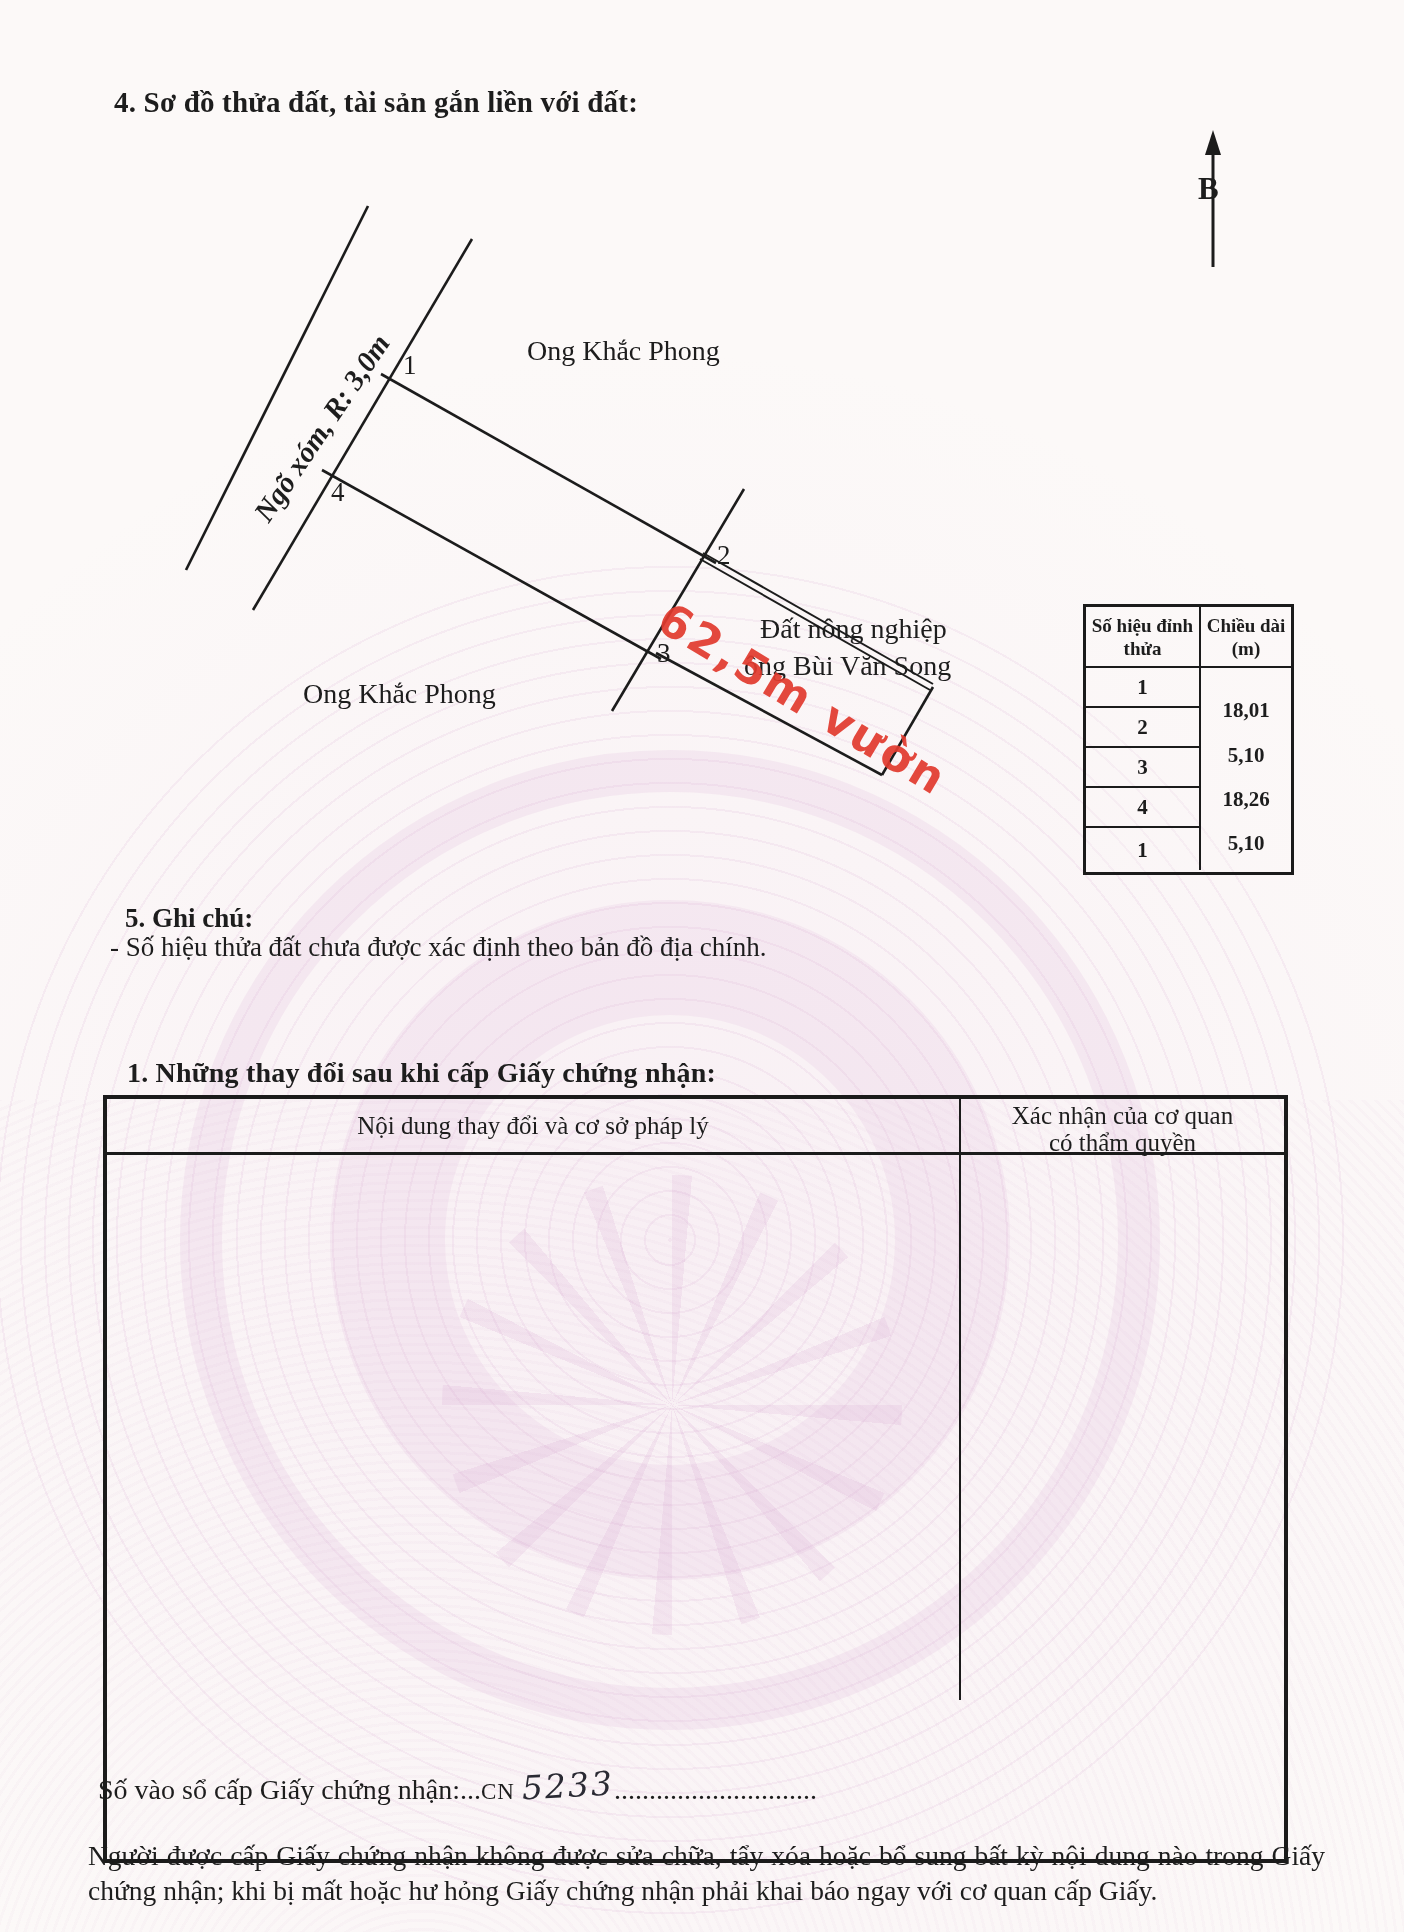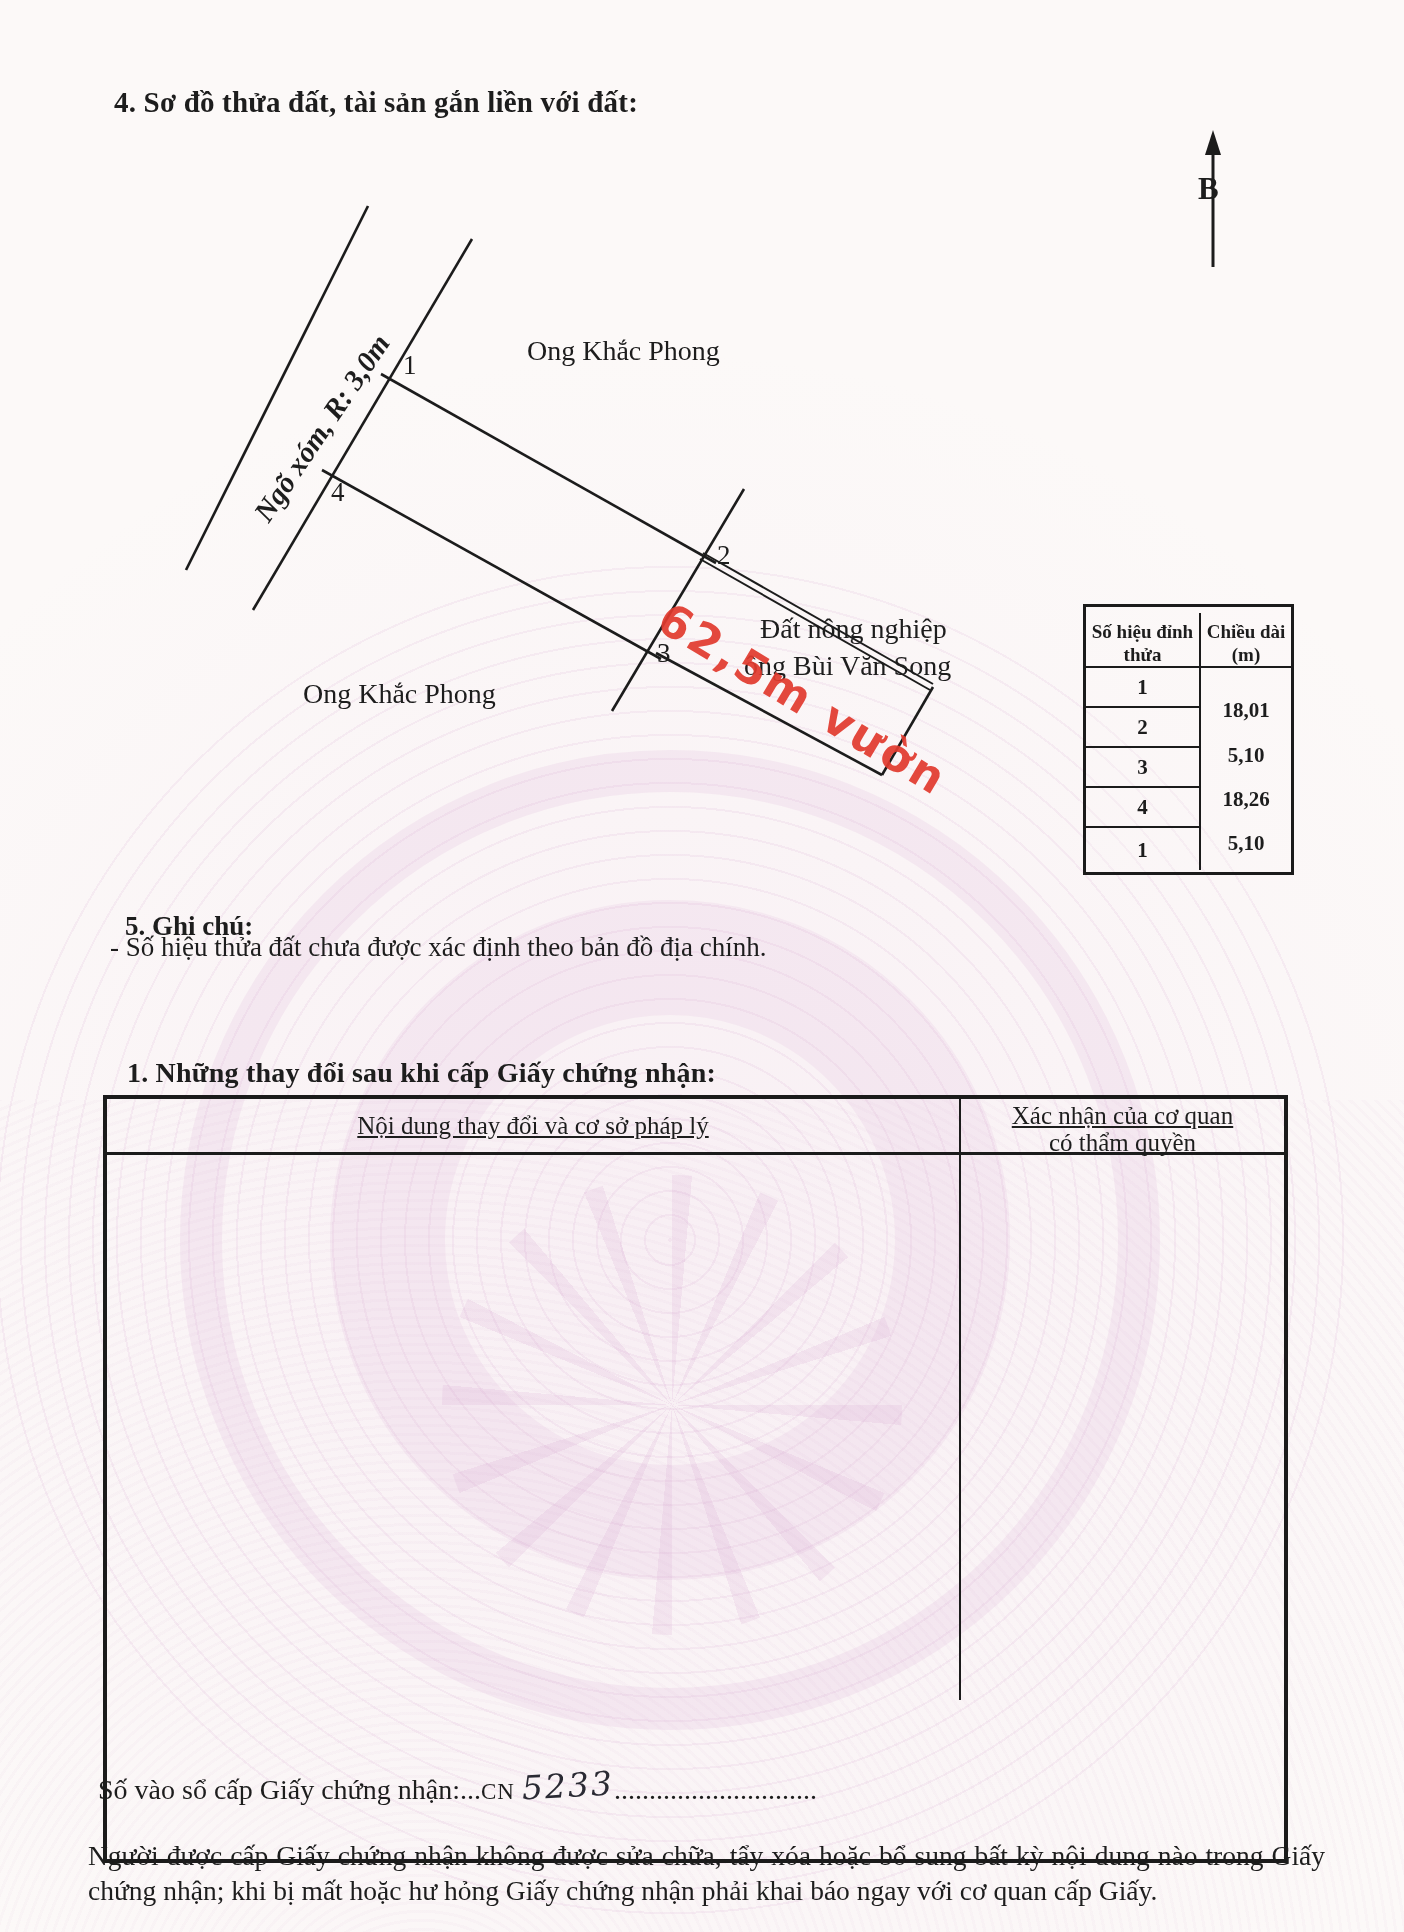--- a/index.html
+++ b/index.html
@@ -53,33 +53,33 @@
     font-size:45px; color:#e23a2e; letter-spacing:3px;
     transform:rotate(31deg); transform-origin:left top; opacity:.92;
   }
   svg.diagram { position:absolute; left:0; top:0; }
   
   .vtable {
     position:absolute; left:1083px; top:604px; width:211px; height:271px;
     border:3px solid #1b1b1b; background:rgba(252,249,248,0.25);
     font-size:19px; font-weight:bold; text-align:center;
   }
-  .vtable .hdr { display:flex; height:61px; border-bottom:2px solid #1b1b1b;align-items:flex-end; }
+  .vtable .hdr { display:flex; height:61px; border-bottom:2px solid #1b1b1b; }
   .vtable .hdr .c1 { width:115px; border-right:2px solid #1b1b1b; padding-top:7px; line-height:23px; }
   .vtable .hdr .c2 { flex:1; padding-top:7px; line-height:23px; }
   .vtable .bodyrow { display:flex; height:202px; }
   .vtable .colv { width:115px; border-right:2px solid #1b1b1b; }
   .vtable .colv .cell { height:40px; border-bottom:2px solid #1b1b1b; font-size:21px; line-height:38px; }
   .vtable .colv .cell:last-child { border-bottom:none; height:44px; line-height:44px; }
   .vtable .coll { flex:1; position:relative; font-size:21px; }
   .vtable .coll span { position:absolute; left:0; width:100%; }
   
   .ctable {
     position:absolute; left:103px; top:1095px; width:1185px; height:768px;
-    border:4px solid #1b1b1b; font-size:25px;text-decoration:underline;
+    border:4px solid #1b1b1b; font-size:25px;
   }
   .ctable .hrow { display:flex; height:56px; border-bottom:3px solid #1b1b1b; }
   .ctable .hcell1 { width:854px; border-right:2px solid #1b1b1b; display:flex; align-items:center; justify-content:center; }
   .ctable .hcell2 { flex:1; text-align:center; line-height:27px; padding-top:3px; }
   .ctable .brow { display:flex; height:545px; }
   .ctable .bcell1 { width:854px; border-right:2px solid #1b1b1b; }
   .ctable .bcell2 { flex:1; }
   
   .reg-line { position:absolute; left:98px; top:1768px; font-size:28px; white-space:nowrap; }
   .reg-cn { font-size:23px; letter-spacing:1px; }
@@ -163,21 +163,21 @@
       </div>
       <div class="coll">
         <span style="top:30px;">18,01</span>
         <span style="top:75px;">5,10</span>
         <span style="top:119px;">18,26</span>
         <span style="top:163px;">5,10</span>
       </div>
     </div>
   </div>
 
-  <div class="abs t bold" style="left:125px; top:903px; font-size:27px;margin-top:8px;">5. Ghi chú:</div>
+  <div class="abs t bold" style="left:125px; top:903px; font-size:27px;">5. Ghi chú:</div>
   <div class="abs t body-line" style="left:110px; top:932px;">- Số hiệu thửa đất chưa được xác định theo bản đồ địa chính.</div>
 
   <div class="abs t h-sec" style="left:127px; top:1057px; font-size:28px;">1. Những thay đổi sau khi cấp Giấy chứng nhận:</div>
 
   <div class="ctable">
     <div class="hrow">
       <div class="hcell1">
         <span>Nội dung thay đổi và cơ sở pháp lý</span>
       </div>
       <div class="hcell2">

